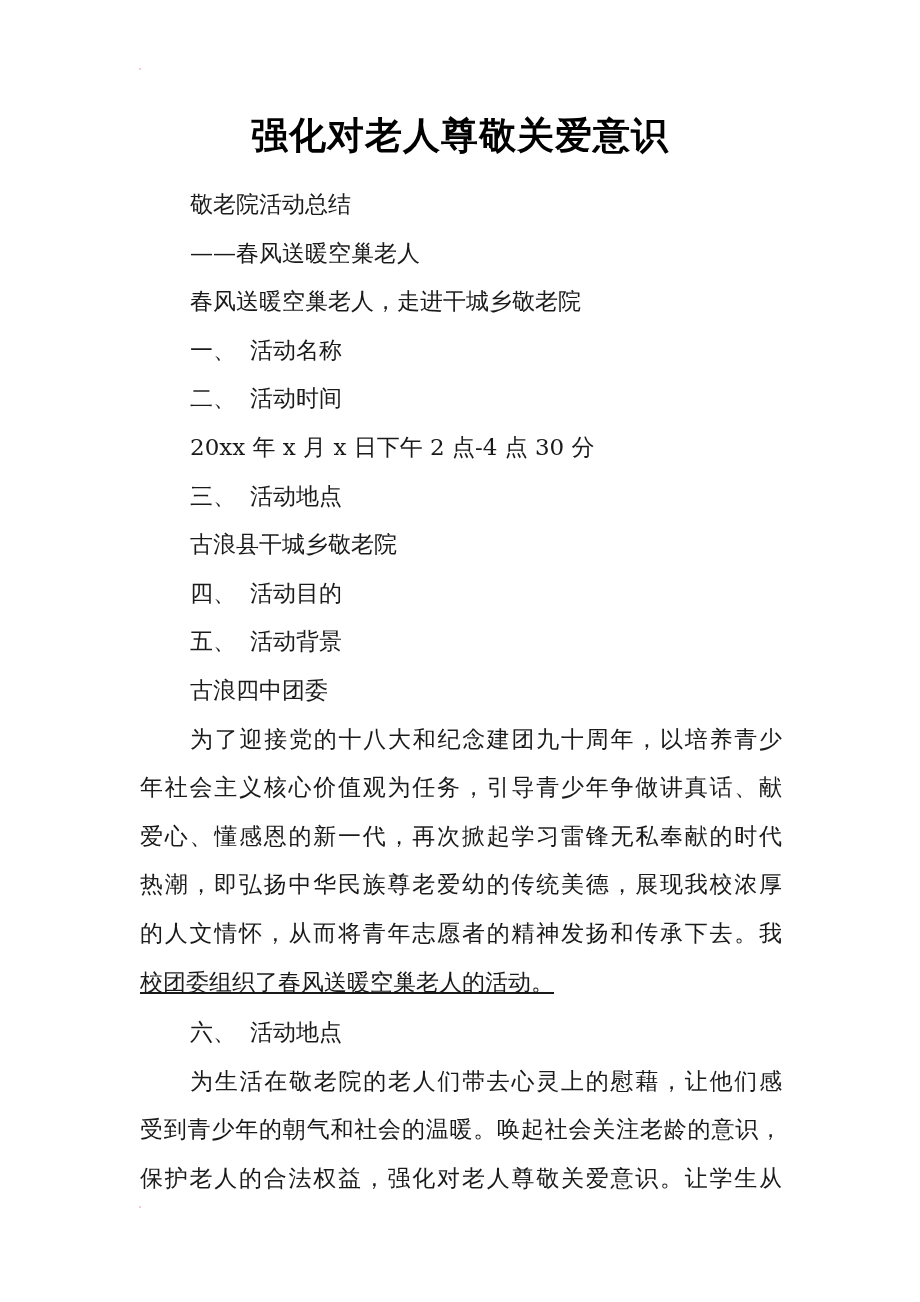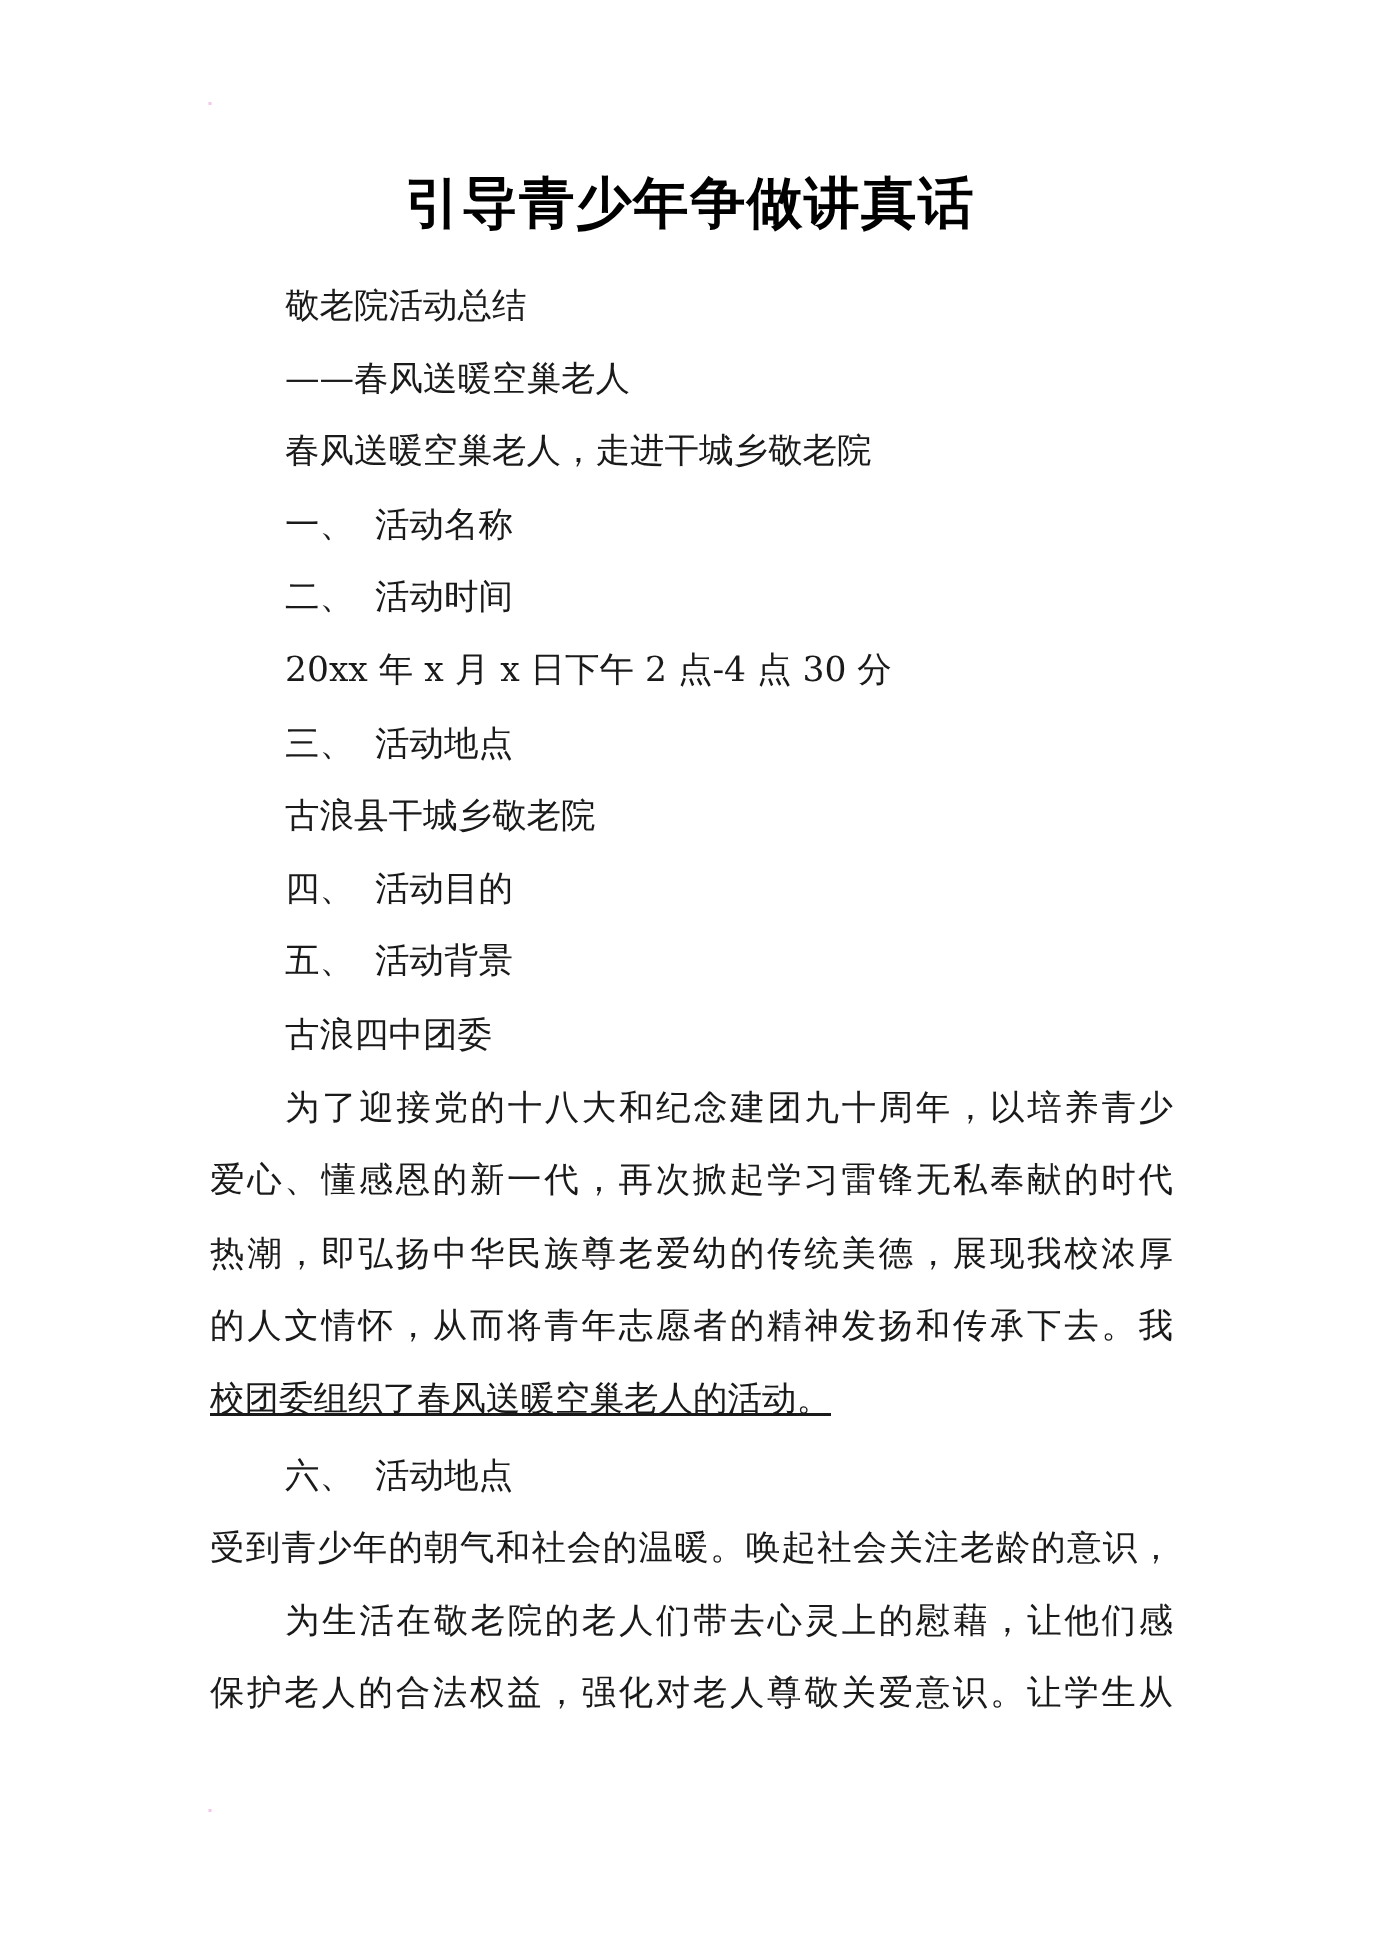--- a/index.html
+++ b/index.html
@@ -28,21 +28,21 @@
     .gap { height: 2px; }
     .mark { position: absolute; width: 2px; height: 2px; background: #f3c7e8; }
   </style>
 </head>
 <body>
 
 <div class="page">
   <span class="mark" style="left:139px;top:68px"></span>
   <span class="mark" style="left:139px;top:1206px"></span>
 
-  <div class="title">引导青少年争做讲真话</div>
+  <div class="title">强化对老人尊敬关爱意识</div>
 
   <div class="body">
     <div class="line ind">敬老院活动总结</div>
     <div class="line ind">——春风送暖空巢老人</div>
 
     <div class="line ind">春风送暖空巢老人，走进干城乡敬老院</div>
     <div class="line ind heading">
       <span class="num">一、</span><span>活动名称</span>
     </div>
 
@@ -59,29 +59,30 @@
     <div class="line ind heading">
       <span class="num">四、</span><span>活动目的</span>
     </div>
     <div class="line ind heading">
       <span class="num">五、</span><span>活动背景</span>
     </div>
 
     <div class="line ind">古浪四中团委</div>
     <div class="para-lines">
       <div class="line first">为了迎接党的十八大和纪念建团九十周年，以培养青少</div>
+      <div class="line">年社会主义核心价值观为任务，引导青少年争做讲真话、献</div>
       <div class="line">爱心、懂感恩的新一代，再次掀起学习雷锋无私奉献的时代</div>
       <div class="line">热潮，即弘扬中华民族尊老爱幼的传统美德，展现我校浓厚</div>
       <div class="line">的人文情怀，从而将青年志愿者的精神发扬和传承下去。我</div>
       <div class="line last">校团委组织了春风送暖空巢老人的活动。</div>
     </div>
 
     <div class="gap"></div>
     <div class="line ind heading">
       <span class="num">六、</span><span>活动地点</span>
     </div>
     <div class="para-lines">
+      <div class="line first">为生活在敬老院的老人们带去心灵上的慰藉，让他们感</div>
       <div class="line">受到青少年的朝气和社会的温暖。唤起社会关注老龄的意识，</div>
-      <div class="line first">为生活在敬老院的老人们带去心灵上的慰藉，让他们感</div>
       <div class="line">保护老人的合法权益，强化对老人尊敬关爱意识。让学生从</div>
     </div>
   </div>
 </div>
 
 </body></html>

